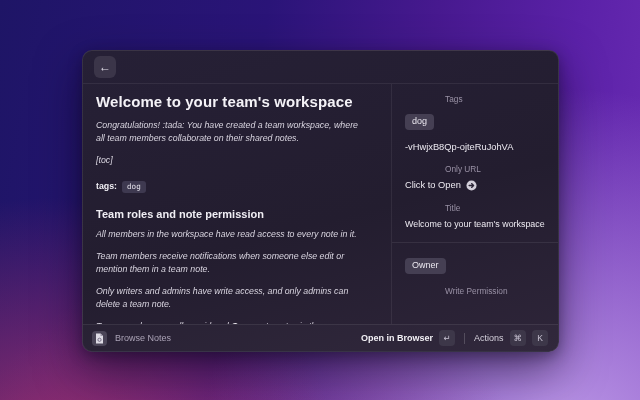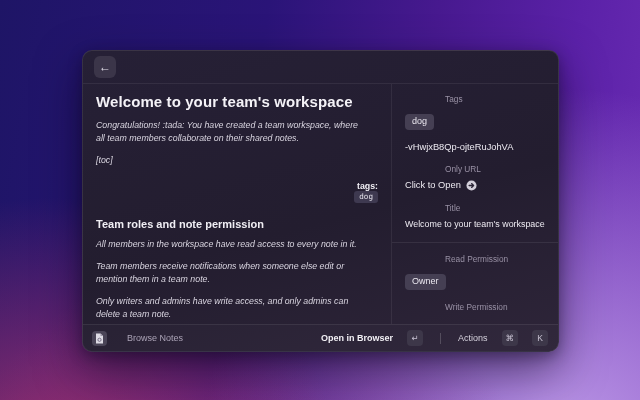--- a/index.html
+++ b/index.html
@@ -73,23 +73,22 @@
   .main p {
     font-size: 8.8px;
     line-height: 13px;
     margin: 0 0 9px 0;
     white-space: pre-line;
     font-style: italic;
   }
   .tags-line {
     margin: 14px 0 2px 0;
     display: flex;
-    align-items: flex-end;
+    align-items: flex-start;
     font-size: 8.8px;
-    flex-direction: column;
   }
   .tags-line b { color: #f0eef4; font-weight: 700; }
   .code-chip {
     display: inline-block;
     margin-left: 5px;
     padding: 2px 5px;
     border-radius: 3px;
     background: #3e3950;
     color: #e6e3ec;
     font-family: "DejaVu Sans Mono", monospace;
@@ -136,29 +135,29 @@
   
   .win-footer {
     flex: 0 0 27px;
     height: 27px;
     border-top: 1px solid rgba(255,255,255,0.08);
     display: flex;
     align-items: center;
     padding: 0 10px 0 9px;
     background: rgba(255,255,255,0.015);
   }
-  .footer-left { display: flex; align-items: center; gap: 20px; flex: 1 1 auto; }
+  .footer-left { display: flex; align-items: center; gap: 8px; flex: 1 1 auto; }
   .app-icon {
     width: 15px; height: 15px;
     border-radius: 4px;
     background: #4a4457;
     display: flex; align-items: center; justify-content: center;
   }
   .footer-app-name { font-size: 9px; color: #aba3b6; }
-  .footer-right { display: flex; align-items: center; gap: 14px; }
+  .footer-right { display: flex; align-items: center; gap: 6px; }
   .footer-primary { font-size: 9px; font-weight: 700; color: #f2f0f5; }
   .footer-actions { font-size: 9px; color: #d6d2dd; }
   .key-chip {
     min-width: 16px; height: 16px;
     padding: 0 4px;
     border-radius: 4px;
     background: #3d3749;
     color: #c8c2d2;
     font-size: 8.5px;
     display: flex; align-items: center; justify-content: center;
@@ -219,21 +218,20 @@
       </div>
 
       <div class="meta-section">
         <div class="meta-label">Title</div>
         <div class="meta-value" style="font-size:8.9px;">Welcome to your team's workspace</div>
       </div>
 
       <hr class="meta-divider">
 
       <div class="meta-section">
-        <div class="meta-label">Read Permission</div>
         <span class="chip">Owner</span>
       </div>
 
       <div class="meta-section">
         <div class="meta-label">Write Permission</div>
 
       </div>
 
     </div>
   </div>

